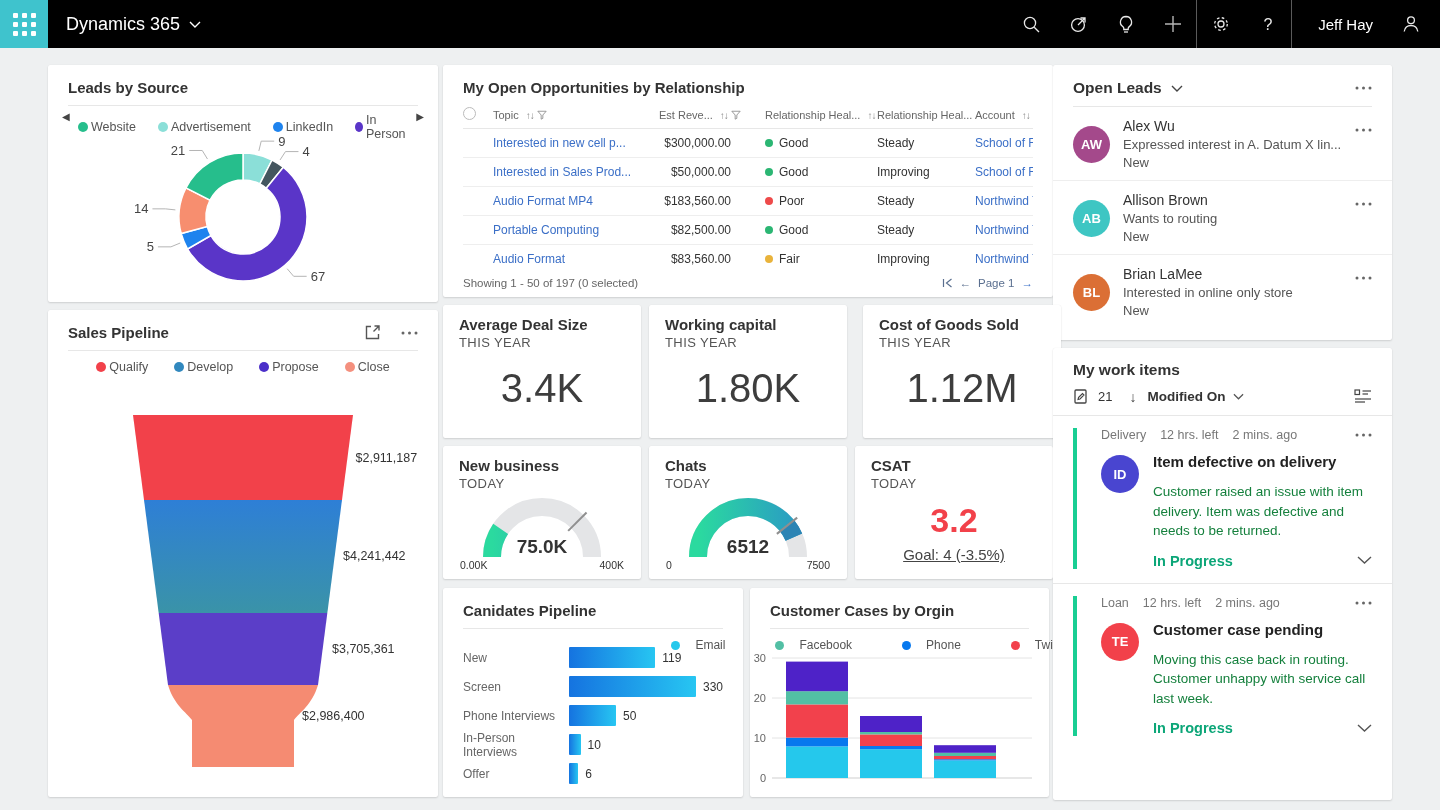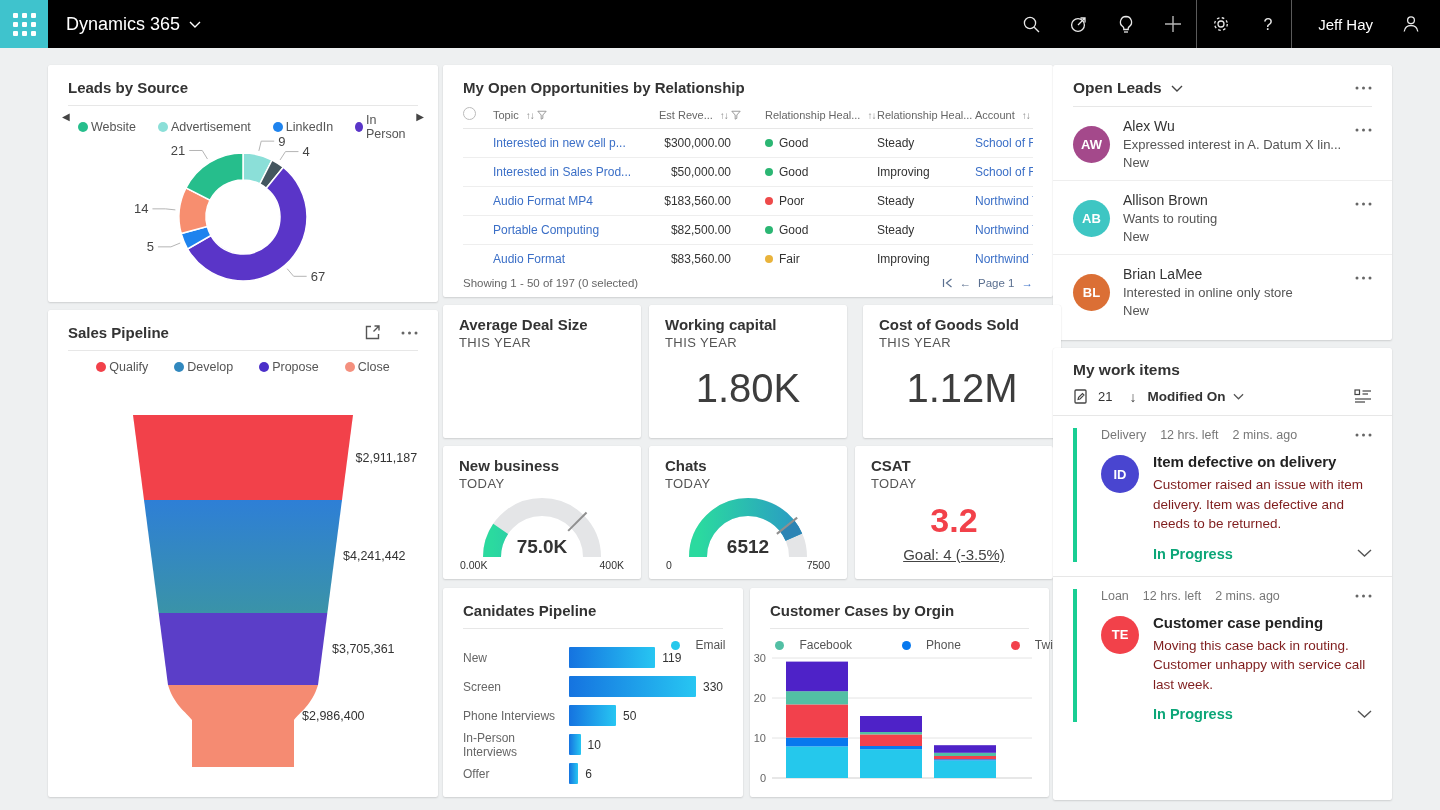--- a/index.html
+++ b/index.html
@@ -120,21 +120,21 @@
   .wi-item { position:relative; padding:12px 20px 14px 34px; border-bottom:1px solid #e7e7e7; }
   .wi-item:last-child { border-bottom:none; }
   .wi-rail { position:absolute; left:20px; top:12px; bottom:14px; width:4px; background:#19ce93; }
   .wi-head { display:flex; align-items:center; font-size:12.5px; color:#777; gap:14px; padding-left:14px; }
   .wi-head .dots-svg { margin-left:auto; }
   .wi-body { display:flex; margin-top:11px; padding-left:14px; }
   .wi-avatar { width:38px; height:38px; border-radius:50%; color:#fff; font-size:13px; font-weight:700;
     display:flex; align-items:center; justify-content:center; flex:none; margin-top:2px; }
   .wi-content { margin-left:14px; flex:1; }
   .wi-title { font-size:15px; font-weight:700; color:#222; }
-  .wi-desc { font-size:13.5px; color:#7f1d1d; line-height:1.45; margin-top:5px; }
+  .wi-desc { font-size:13.5px; color:#15803d; line-height:1.45; margin-top:12px; }
   .wi-status { display:flex; align-items:center; justify-content:space-between; margin-top:12px;
     font-size:14.5px; font-weight:700; color:#0ca678; cursor:pointer; }
 
   text { font-family:"Liberation Sans", sans-serif; }
 </style>
 </head>
 <body>
 
 <header class="navbar">
   <div class="waffle">
@@ -434,20 +434,21 @@
         <text x="284" y="263" font-size="12.5" fill="#333">$3,705,361</text>
         <text x="254" y="330" font-size="12.5" fill="#333">$2,986,400</text>
       </svg>
   </section>
 
   <section class="card kpi-card" id="kpi-0">
     <div class="kpi-head">
         <div class="kpi-title">Average Deal Size</div>
     <div class="kpi-period">THIS YEAR</div>
       </div>
+    <div class="kpi-value">3.4K</div>
   </section>
   <section class="card kpi-card" id="kpi-1">
     <div class="kpi-head">
         <div class="kpi-title">Working capital</div>
     <div class="kpi-period">THIS YEAR</div>
       </div>
     <div class="kpi-value">1.80K</div>
   </section>
   <section class="card kpi-card" id="kpi-2">
     <div class="kpi-head">

